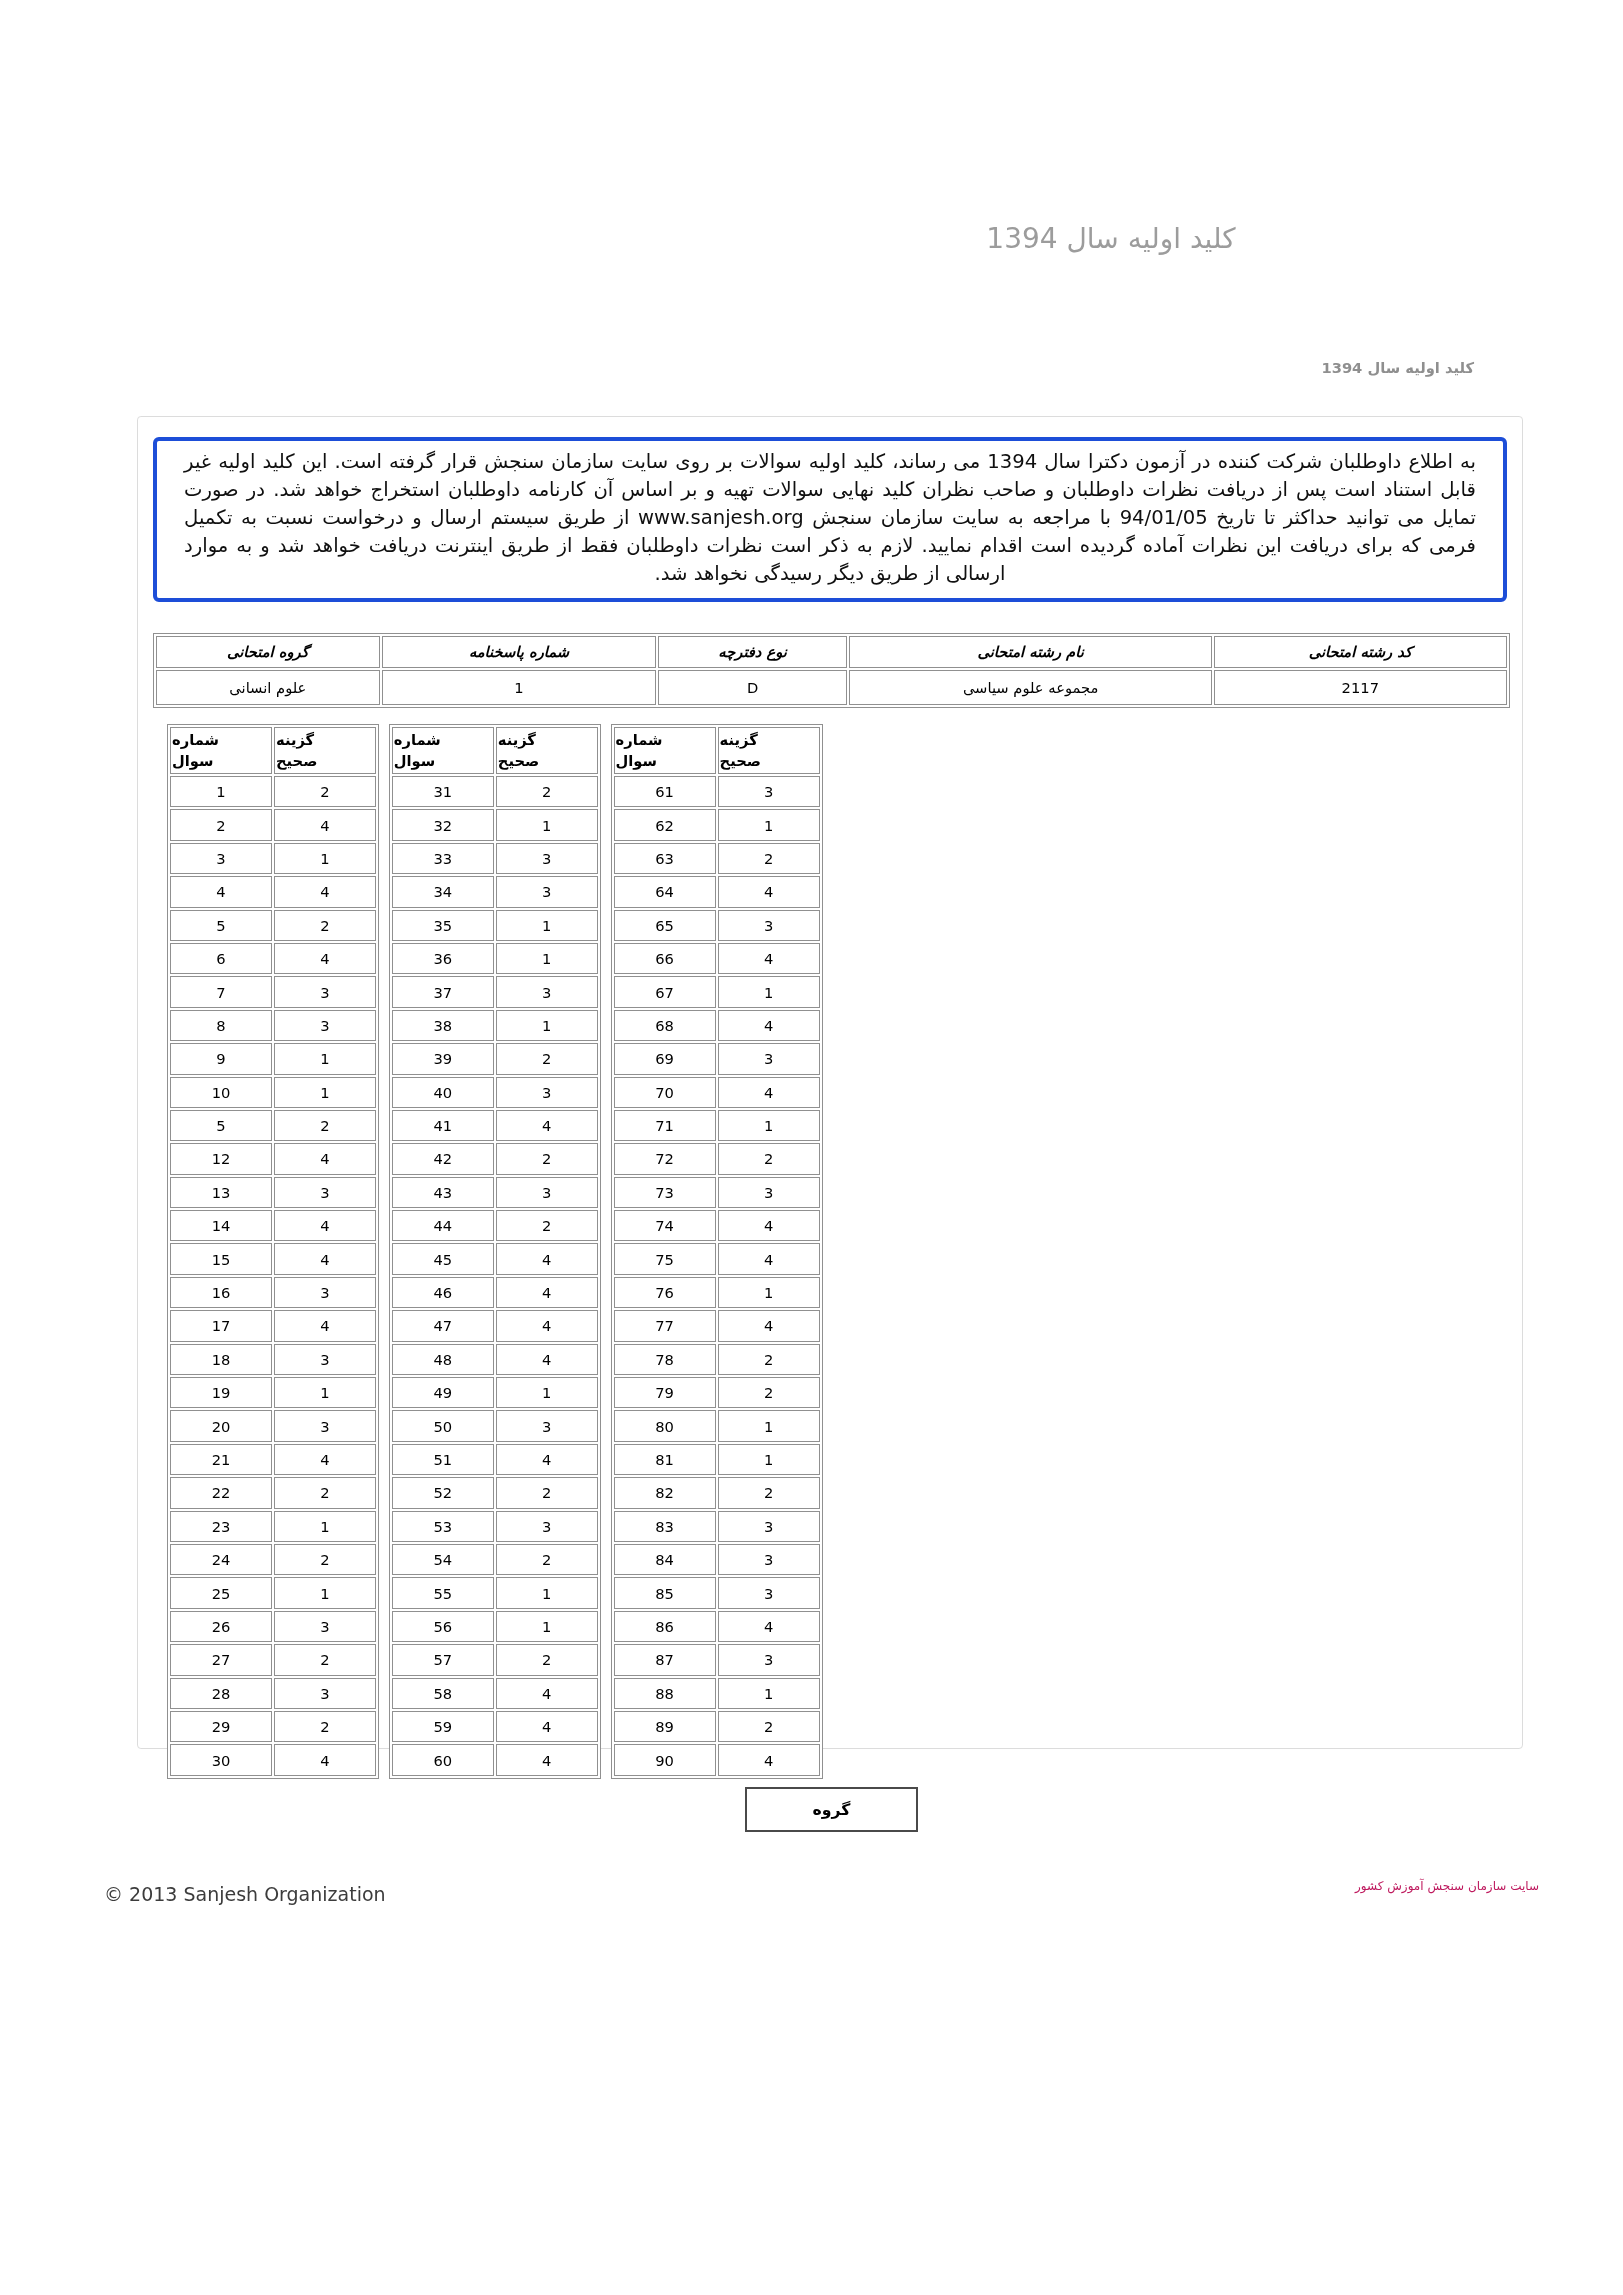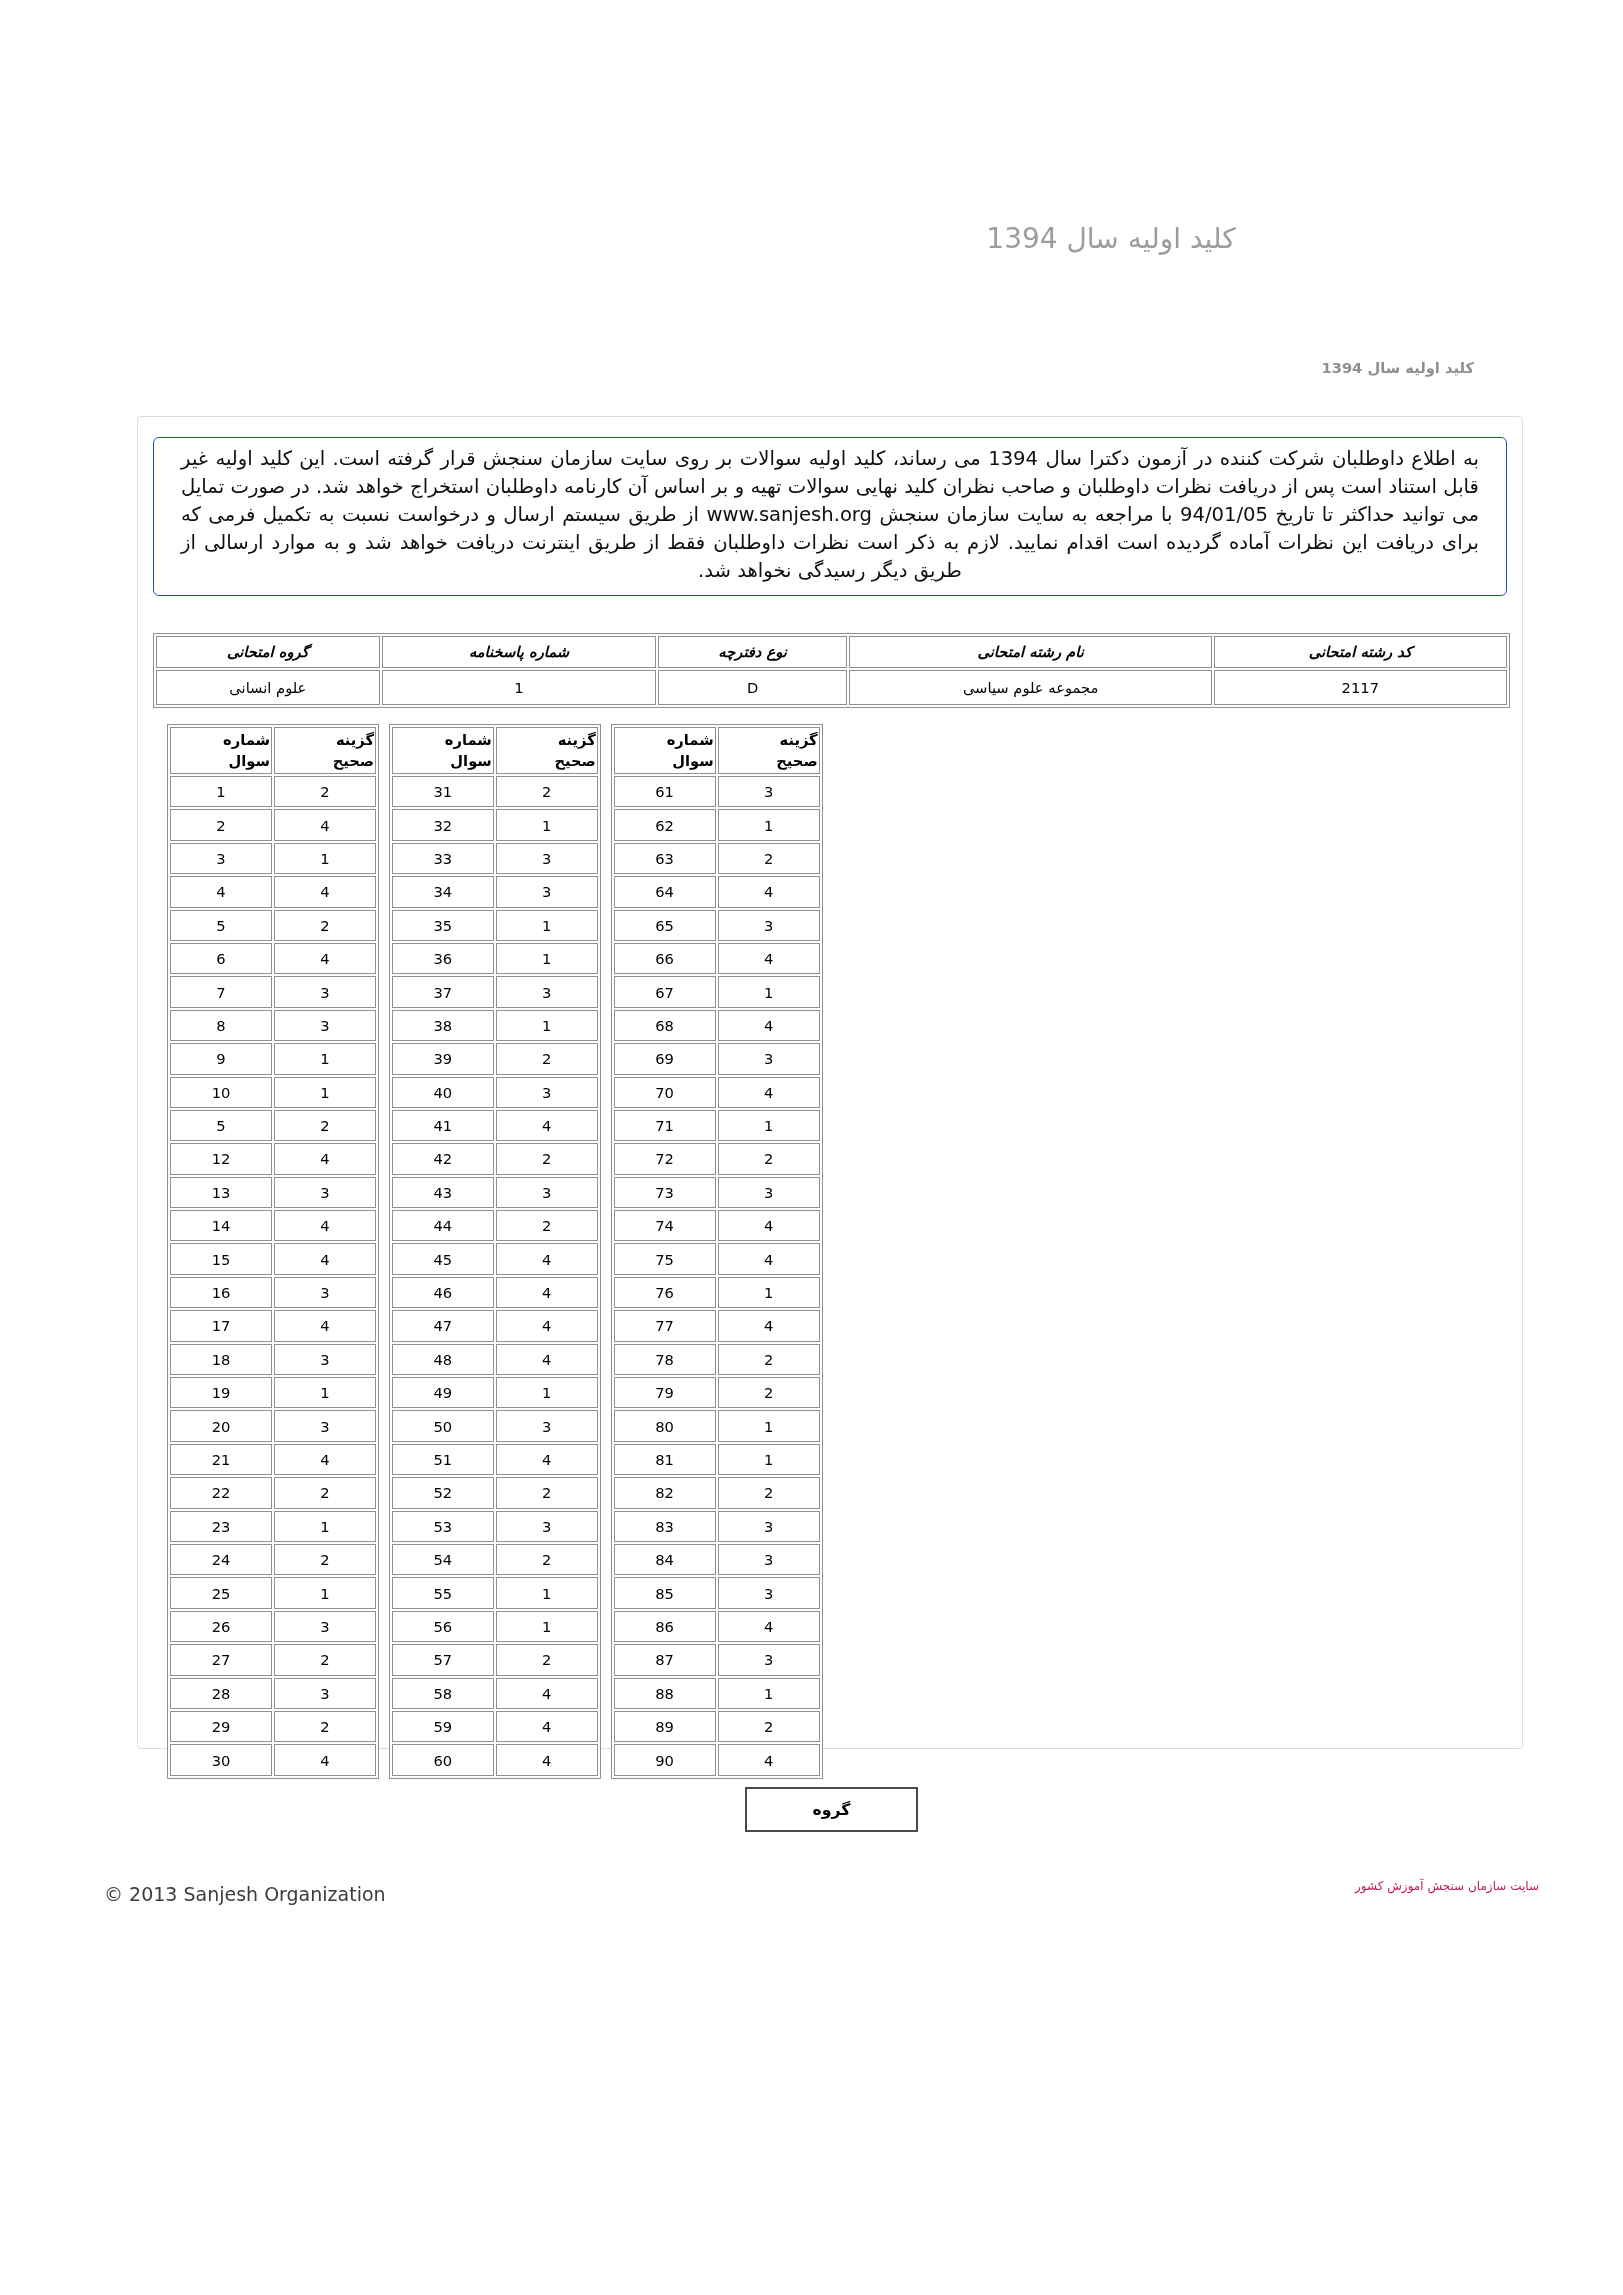--- a/index.html
+++ b/index.html
@@ -42,21 +42,21 @@
     border: 1px solid #dcdcdc;
     border-radius: 3.9px;
     background: #ffffff;
     box-sizing: border-box;
   }
   .notice-box {
     position: absolute;
     left: 14.7px;
     right: 14.7px;
     top: 19.6px;
-    border: 1px solid #1d4ed8;
+    border: 4px solid #1d4ed8;
     border-radius: 5.9px;
     padding: 7.8px 27.4px 9.8px 27.4px;
     box-sizing: border-box;
     background: #ffffff;
   }
   .notice-text {
     margin: 0;
     font-size: 19.6px;
     line-height: 28px;
     color: #101010;
@@ -99,21 +99,21 @@
     border: 1px solid #909090;
     background: #ffffff;
     direction: ltr;
   }
   table.answer-table th {
     width: 98px;
     height: 43px;
     border: 1px solid #909090;
     font-size: 14.7px;
     font-weight: bold;
-    text-align: right;
+    text-align: left;
     vertical-align: middle;
     white-space: pre-line;
     line-height: 20.6px;
     background: #ffffff;
   }
   table.answer-table td {
     width: 98px;
     height: 27.4px;
     border: 1px solid #909090;
     font-size: 14.7px;

